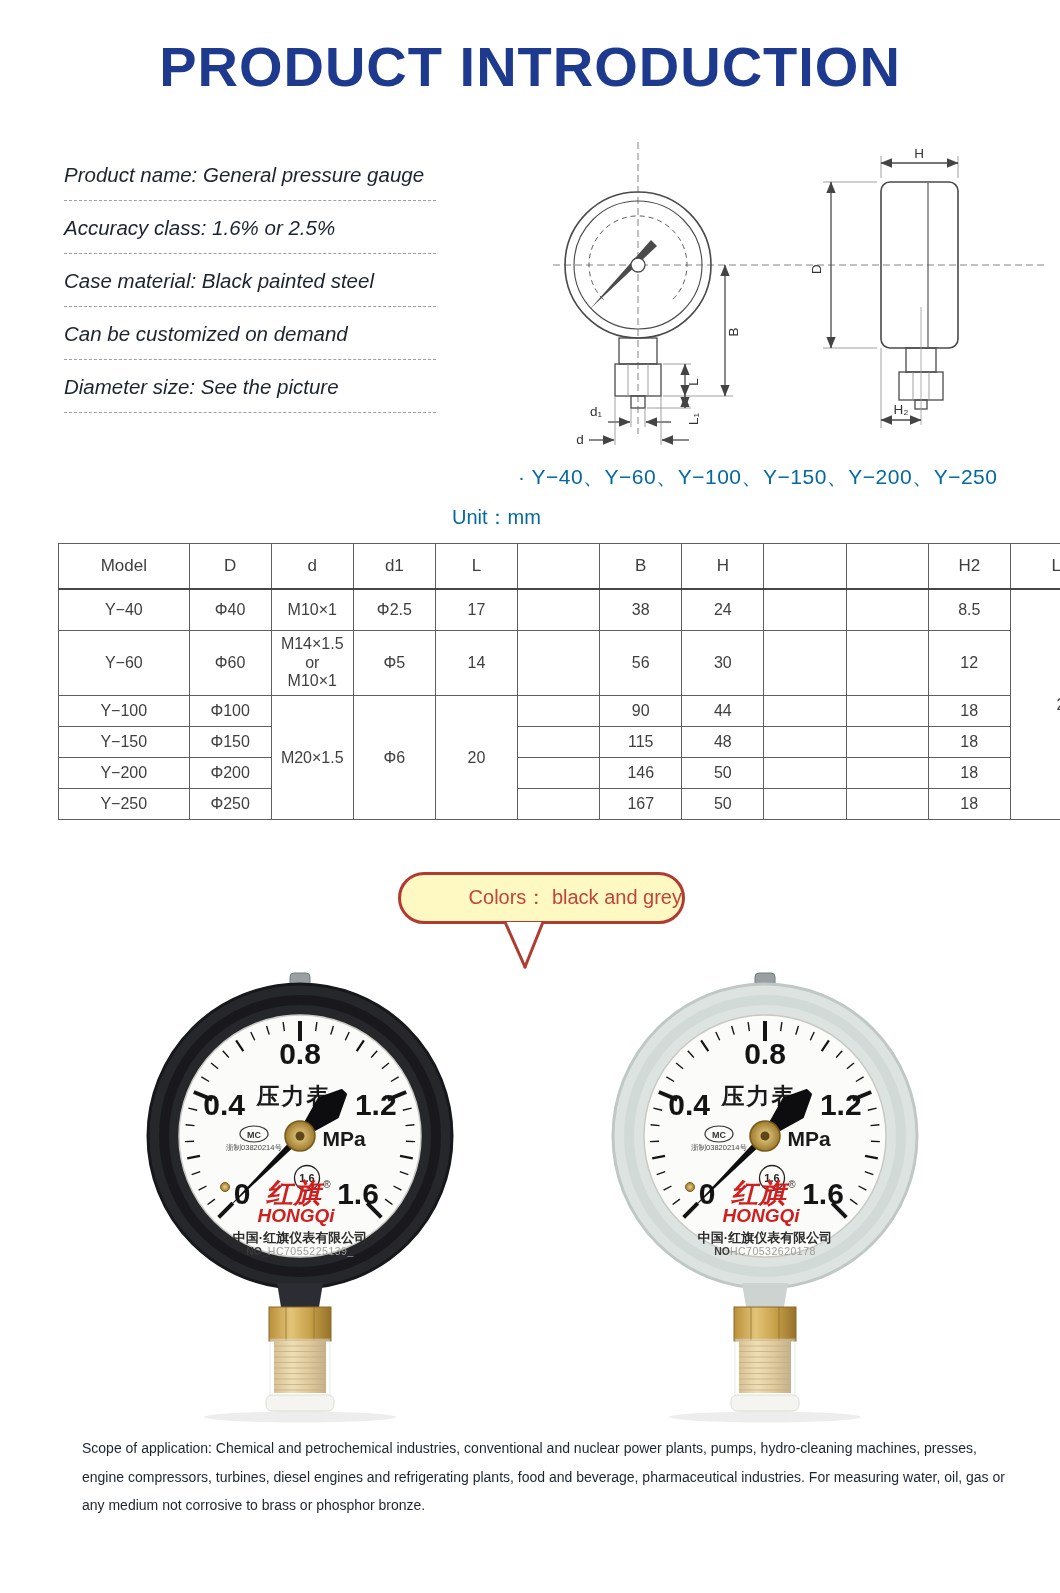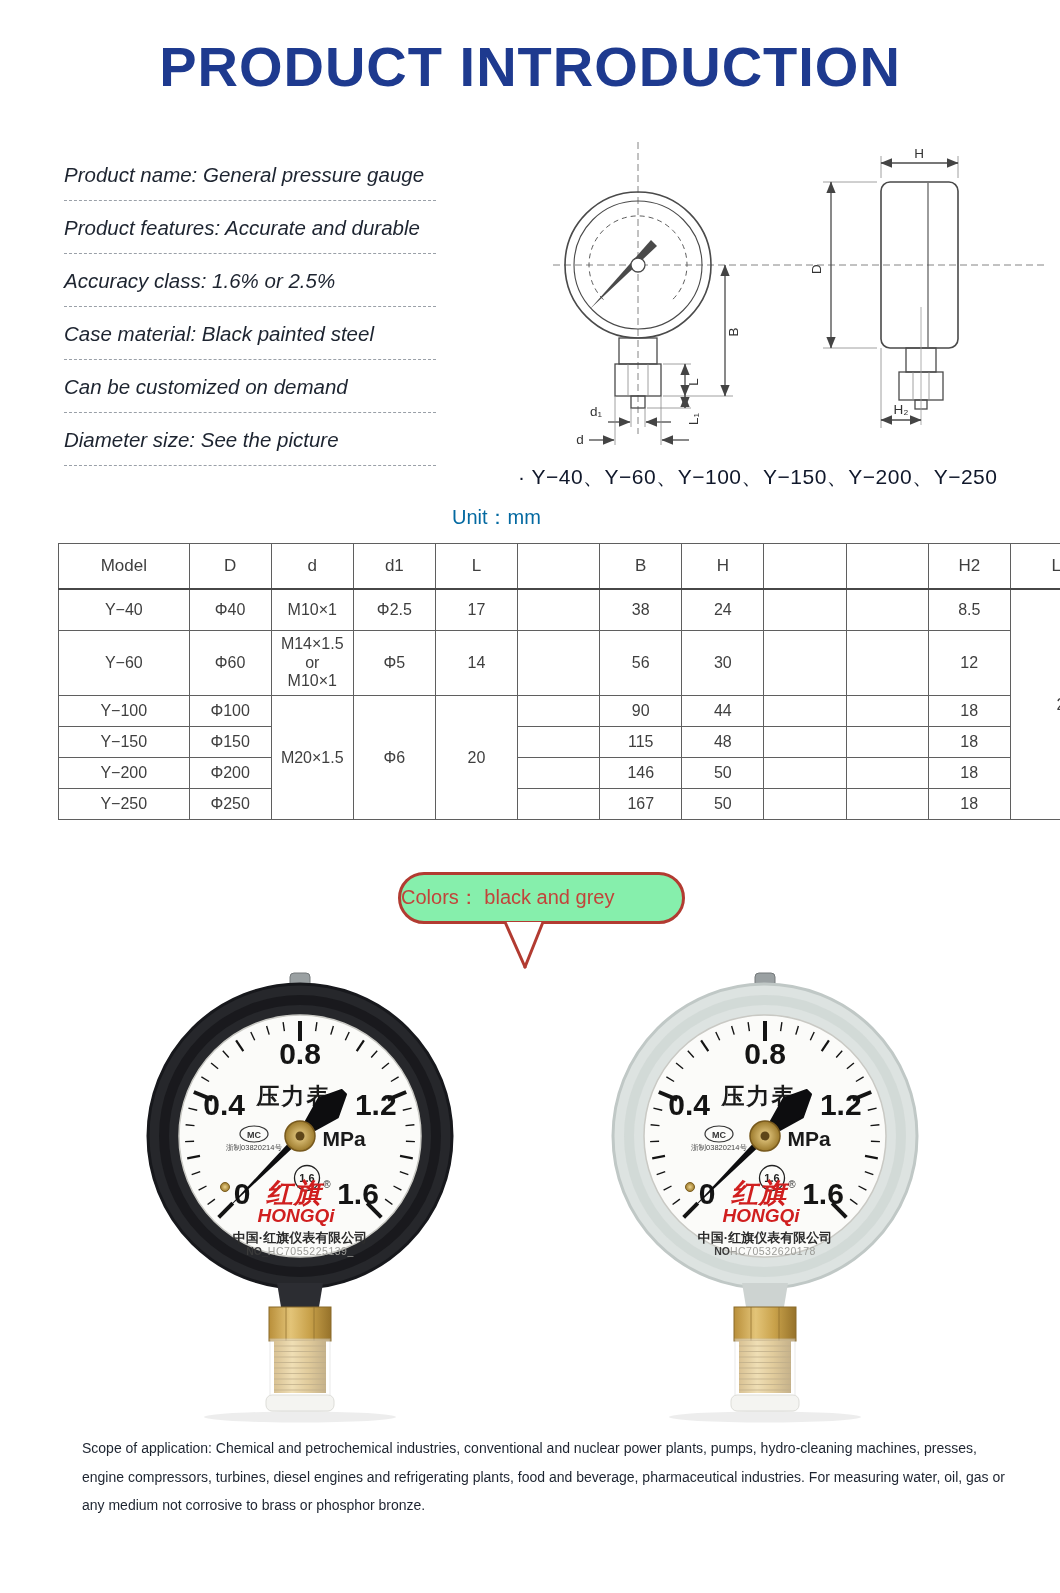--- a/index.html
+++ b/index.html
@@ -2,47 +2,46 @@
 <html><head>
 <meta charset="utf-8">
 <style>
   html,body{margin:0;padding:0;background:#fff;}
   body{font-family:"Liberation Sans",sans-serif;}
   .page{position:relative;width:1060px;height:1593px;margin:0 auto;background:#fff;overflow:hidden;}
   .title{position:absolute;top:34px;left:0;width:100%;text-align:center;font-size:56px;font-weight:bold;color:#1e3a8f;letter-spacing:1px;margin:0;}
   .specs{position:absolute;left:64px;top:163px;width:372px;}
   .spec-item{font-size:20.5px;color:#1d2430;padding-bottom:13px;border-bottom:1px dashed #9aa0a8;margin-bottom:15px;font-style:italic;}
   .diagram{position:absolute;left:505px;top:132px;}
-  .models-line{position:absolute;left:518px;top:463px;font-size:21px;color:#0f172a;letter-spacing:0.5px;text-align:right;}
+  .models-line{position:absolute;left:518px;top:463px;font-size:21px;color:#0369a1;letter-spacing:0.5px;text-align:right;}
   .unit-label{position:absolute;left:452px;top:504px;font-size:20px;color:#0369a1;}
   .dim-table{position:absolute;left:58px;top:543px;width:1054px;border-collapse:collapse;table-layout:fixed;}
   .dim-table td{border:1px solid #5f5f5f;text-align:center;vertical-align:middle;font-size:16px;color:#3f3f3f;padding:0;}
   .dim-table thead td{height:44px;font-size:17px;border-bottom:2px solid #474747;}
   .dim-table tbody tr:nth-child(1) td{height:40px;}
   .dim-table tbody tr:nth-child(2) td{height:64px;}
   .dim-table tbody tr:nth-child(n+3) td{height:30px;}
   .cell-small{font-size:13px;line-height:1.15;}
-  .bubble{position:absolute;left:398px;top:872px;width:287px;height:52px;border:3px solid #b23b31;border-radius:26px;box-sizing:border-box;text-align:left;line-height:45px;font-size:20px;color:#c2443a;background:#86efac;}
+  .bubble{position:absolute;left:398px;top:872px;width:287px;height:52px;border:3px solid #b23b31;border-radius:26px;box-sizing:border-box;text-align:right;line-height:45px;font-size:20px;color:#c2443a;background:#fef9c3;}
   .bubble-tail{position:absolute;left:500px;top:921px;}
   .gauge{position:absolute;}
   .g-black{left:128px;top:971px;}
   .g-grey{left:593px;top:971px;}
   .scope{position:absolute;left:66px;top:1418px;width:930px;font-size:14px;line-height:2.05;color:#1d2430;margin:16px;}
   .dml{font-size:13.5px;fill:#333;}
 </style>
 </head>
 <body>
 
 <div class="page">
 
   <h1 class="title">PRODUCT INTRODUCTION</h1>
 
   <div class="specs">
     <div class="spec-item">Product name: General pressure gauge</div>
-    <div class="spec-item">Product features: Accurate and durable</div>
     <div class="spec-item">Accuracy class: 1.6% or 2.5%</div>
     <div class="spec-item">Case material: Black painted steel</div>
     <div class="spec-item">Can be customized on demand</div>
     <div class="spec-item">Diameter size: See the picture</div>
   </div>
 
   <div class="diagram">
     <svg width="550" height="330" viewBox="0 0 550 330">
       <defs>
         <marker id="dimarr" viewBox="0 0 10 10" refX="9.5" refY="5" markerWidth="9" markerHeight="9" orient="auto-start-reverse">

